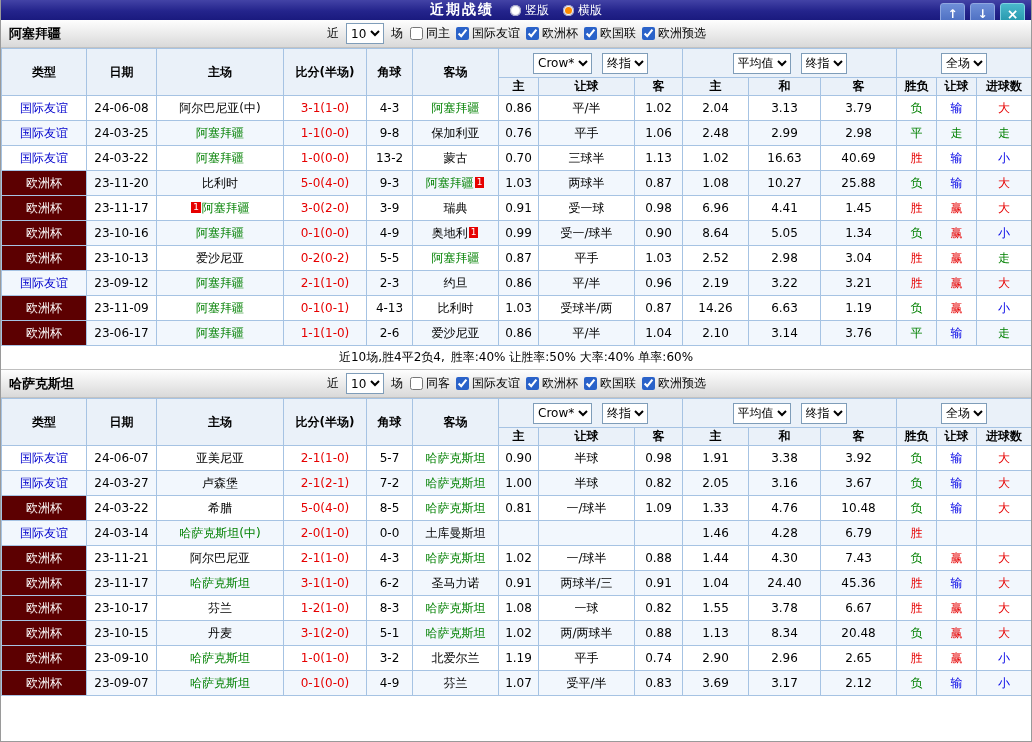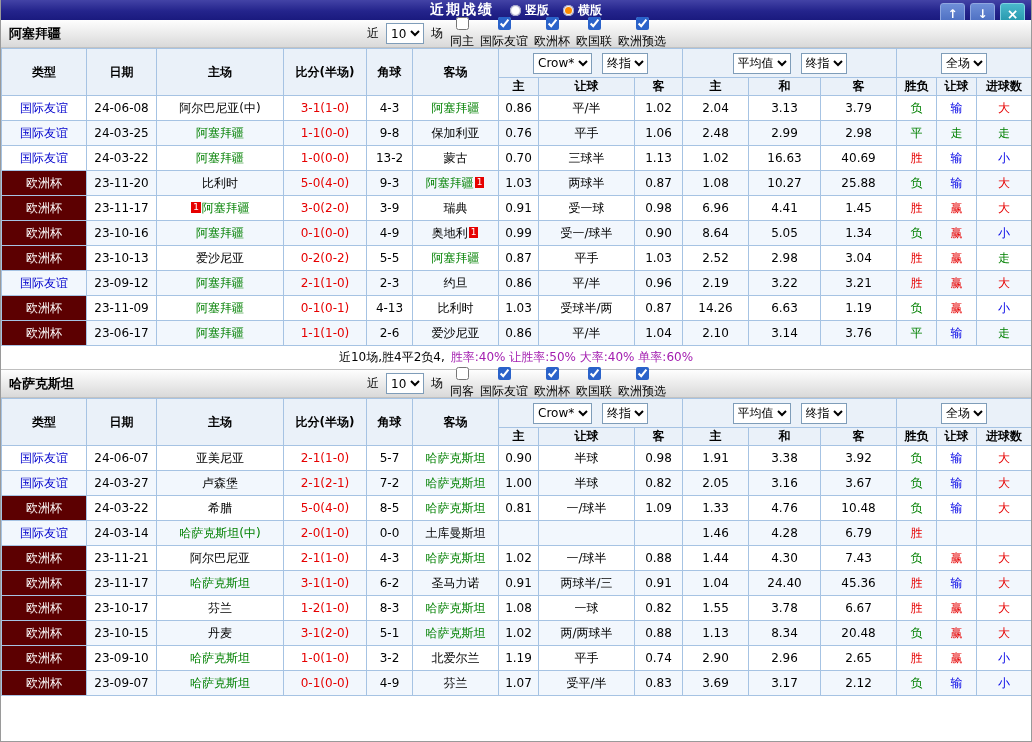--- a/index.html
+++ b/index.html
@@ -18,21 +18,21 @@
   }
   
   .titlebar {
     height: 20px;
     background: linear-gradient(180deg, #4343a6 0%, #24248c 55%, #1a1a7e 100%);
     position: relative;
     display: flex; align-items: center; justify-content: center;
   }
   .tb-center { display: flex; align-items: center; gap: 16px; }
   .tb-title { color: #fff; font-weight: bold; font-size: 14px; letter-spacing: 2px; }
-  .radio-group { display: flex; align-items: flex-start; gap: 14px; font-weight: bold; }
+  .radio-group { display: flex; align-items: flex-start; gap: 14px; }
   .radio { display: inline-flex; align-items: center; gap: 4px; color: #fff; cursor: pointer; }
   .radio-dot {
     width: 11px; height: 11px; border-radius: 50%;
     background: #fff; box-shadow: inset 0 0 1px 1px #9a9ac0;
     position: relative; display: inline-block;
   }
   .radio-dot-inner { position: absolute; left: 2px; top: 2px; width: 7px; height: 7px; border-radius: 50%; }
   .tb-buttons { position: absolute; right: 6px; top: 3px; display: flex; gap: 5px; }
   .tb-btn {
     width: 25px; height: 21px; border-radius: 3px; padding: 0;
@@ -47,21 +47,21 @@
   .section-bar {
     height: 28px;
     background: linear-gradient(#fefefe, #d9d9d9);
     border-bottom: 1px solid #c2c2c2;
     position: relative;
     display: flex; align-items: center; justify-content: center;
   }
   .team-name { position: absolute; left: 8px; font-weight: bold; font-size: 13px; }
   .filters { display: flex; align-items: center; gap: 6px; }
   .filters .txt { margin: 0 1px; }
-  .chk { display: inline-flex; align-items: center; gap: 3px; cursor: pointer; flex-direction: column; }
+  .chk { display: inline-flex; align-items: center; gap: 3px; cursor: pointer; }
   .chk input { width: 13px; height: 13px; accent-color: #2a62c9; margin: 0; cursor: pointer; }
   select.sel {
     height: 21px; font-size: 12px; font-family: inherit;
     border: 1px solid #7f9db9; background: #fff; cursor: pointer;
   }
   select.sel + select.sel { margin-left: 10px; }
   
   table.matches { width: 100%; border-collapse: collapse; table-layout: fixed; }
   .matches th, .matches td {
     border: 1px solid #a6c3e3; text-align: center; padding: 0;
@@ -356,21 +356,21 @@
               <td>3.14</td>
               <td>3.76</td>
               <td class="res" style="color: rgb(0, 128, 0);">平</td>
               <td class="res" style="color: rgb(0, 0, 230);">输</td>
               <td class="res" style="color: rgb(0, 128, 0);">走</td>
             </tr>
           </tbody>
         </table>
         <div class="summary">
           <span>近10场,胜4平2负4,</span>
-          <span class="stats" style="color: #a21caf;">胜率:40% 让胜率:50% 大率:40% 单率:60%</span>
+          <span class="stats" style="color: #000000;">胜率:40% 让胜率:50% 大率:40% 单率:60%</span>
         </div>
       </div>
       <div class="section">
         <div class="section-bar">
           <span class="team-name">哈萨克斯坦</span>
           <div class="filters">
             <span class="txt">近</span>
             <select class="sel"><option>10</option></select>
             <span class="txt">场</span>
             <label class="chk">

